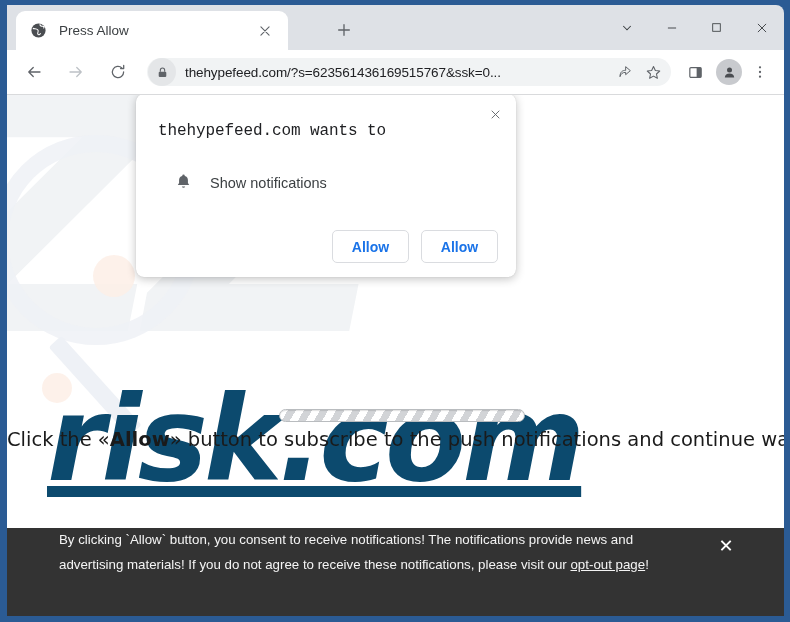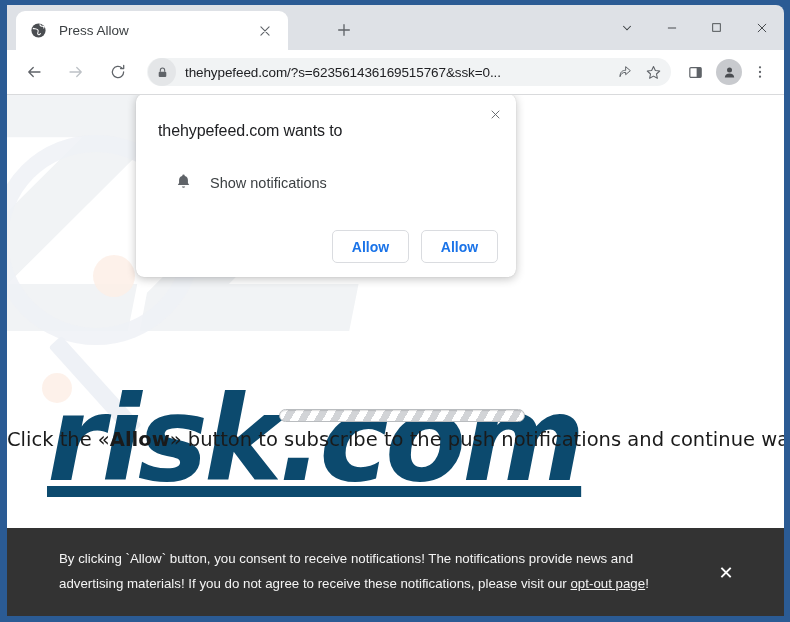--- a/index.html
+++ b/index.html
@@ -154,21 +154,21 @@
     padding: 16px 18px 14px 22px;
   }
   .bubble-close {
     position: absolute; right: 9px; top: 8px;
     width: 24px; height: 24px;
     display: flex; align-items: center; justify-content: center;
     color: #5f6368;
   }
   .bubble-title {
     font-size: 16px; color: #202124;
-    margin: 12px 0 0 0; letter-spacing: -0.1px;
+    margin: 12px 0 0 0; letter-spacing: -0.1px; font-family: Liberation Mono, monospace;
   }
   .bubble-row {
     display: flex; align-items: center; margin-top: 32px;
   }
   .bell { width: 20px; color: #5f6368; flex: 0 0 auto; }
   .bubble-row span {
     margin-left: 16px; font-size: 14.5px; color: #3c4043;
   }
   .bubble-actions {
     display: flex; justify-content: flex-end;
@@ -179,21 +179,21 @@
     border: 1px solid #dadce0; border-radius: 5px;
     background: #ffffff; color: #1a73e8;
     font-size: 14px; font-weight: 600;
     font-family: "Liberation Sans", sans-serif;
     cursor: pointer;
   }
   
   .banner {
     position: absolute; left: 0; right: 0; bottom: 0;
     height: 88px; background: #333333;
-    display: flex; align-items: center;
+    display: flex; 
     padding: 0 34px 0 52px;
   }
   .banner p {
     flex: 1; color: #f4f4f4;
     font-size: 13.3px; line-height: 1.85;
     max-width: 640px;
   }
   .banner a { color: #f4f4f4; text-decoration: underline; }
   .banner-close {
     width: 34px; height: 34px; margin-left: 10px;

